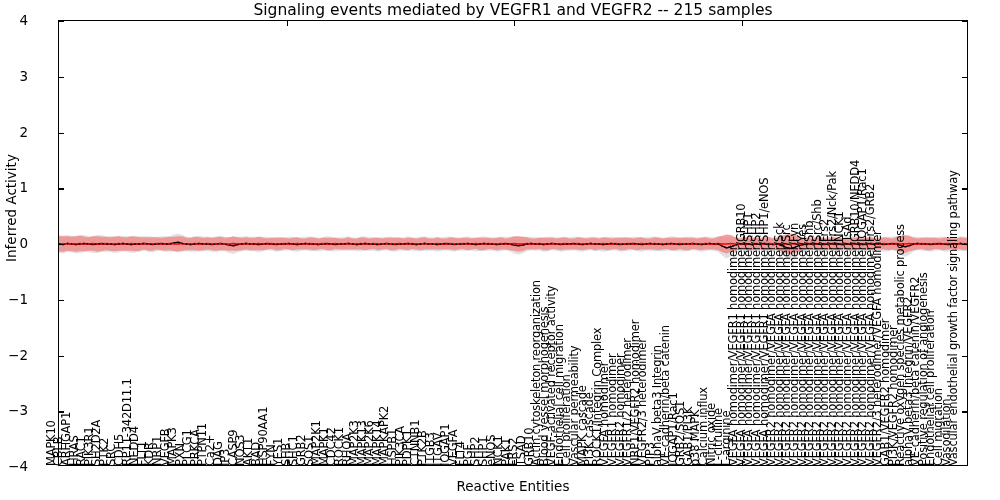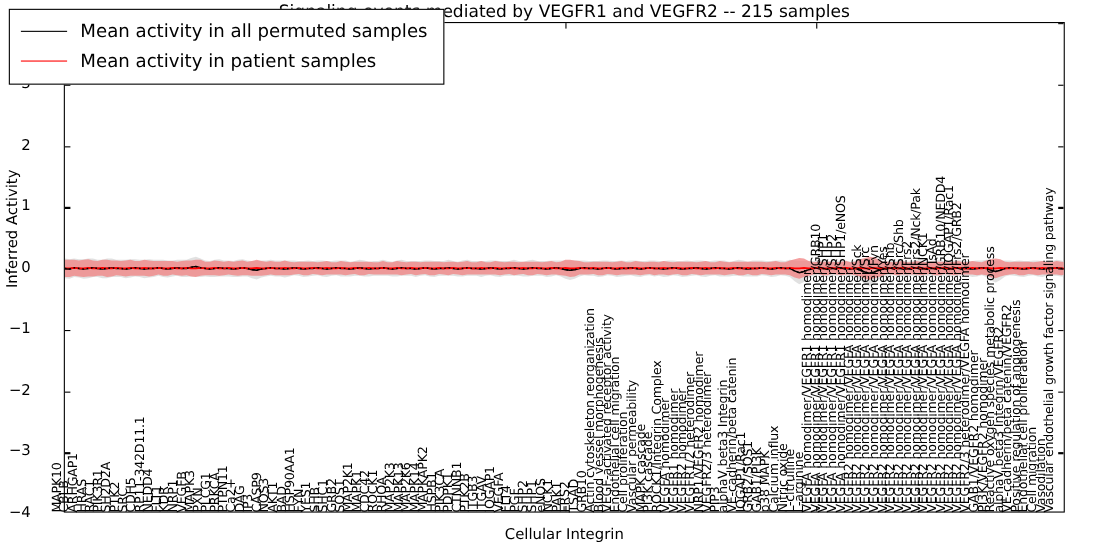--- a/index.html
+++ b/index.html
@@ -47,21 +47,21 @@
   .lgtxt{font-size:16.5px;white-space:nowrap;}
 </style>
 </head>
 <body>
 
 <div id="fig">
 
   <div id="title">Signaling events mediated by VEGFR1 and VEGFR2 -- 215 samples</div>
 
   <div id="ylabel">Inferred Activity</div>
-  <div id="xlabel">Cellular Integrin</div>
+  <div id="xlabel">Reactive Entities</div>
 
   <div id="axes">
     <svg id="plot" viewBox="0 0 910 446" preserveAspectRatio="none">
         <path d="M0.00 214.08 L4.25 214.64 L8.50 214.08 L12.76 214.64 L17.01 214.64 L21.26 214.08 L25.51 214.08 L29.77 215.20 L34.02 215.20 L38.27 214.08 L42.52 214.08 L46.78 215.20 L51.03 215.20 L55.28 215.20 L59.53 214.64 L63.79 214.64 L68.04 215.20 L72.29 215.20 L76.54 214.64 L80.79 215.20 L85.05 215.20 L89.30 215.20 L93.55 215.75 L97.80 215.75 L102.06 215.20 L106.31 215.20 L110.56 215.20 L114.81 213.52 L119.07 212.41 L123.32 214.08 L127.57 215.75 L131.82 216.31 L136.07 215.20 L140.33 214.64 L144.58 215.75 L148.83 215.75 L153.08 216.31 L157.34 215.20 L161.59 214.64 L165.84 215.75 L170.09 216.31 L174.35 216.31 L178.60 215.75 L182.85 215.75 L187.10 215.20 L191.36 215.75 L195.61 215.75 L199.86 215.75 L204.11 215.75 L208.36 215.75 L212.62 216.31 L216.87 216.31 L221.12 215.75 L225.37 216.31 L229.63 215.75 L233.88 215.75 L238.13 216.31 L242.38 216.31 L246.64 215.75 L250.89 215.75 L255.14 215.75 L259.39 216.87 L263.64 216.31 L267.90 215.20 L272.15 215.75 L276.40 216.87 L280.65 216.31 L284.91 216.31 L289.16 215.20 L293.41 216.31 L297.66 216.87 L301.92 215.75 L306.17 215.20 L310.42 216.31 L314.67 216.31 L318.93 216.31 L323.18 216.31 L327.43 215.75 L331.68 215.75 L335.93 216.31 L340.19 216.31 L344.44 216.31 L348.69 215.20 L352.94 216.31 L357.20 216.87 L361.45 215.75 L365.70 215.20 L369.95 216.31 L374.21 216.31 L378.46 216.31 L382.71 216.31 L386.96 215.75 L391.21 215.75 L395.47 216.31 L399.72 216.31 L403.97 216.31 L408.22 215.20 L412.48 216.31 L416.73 216.87 L420.98 215.75 L425.23 215.20 L429.49 216.31 L433.74 216.31 L437.99 216.31 L442.24 215.75 L446.50 215.75 L450.75 215.75 L455.00 215.75 L459.25 215.75 L463.50 215.75 L467.76 215.75 L472.01 215.75 L476.26 216.31 L480.51 216.31 L484.77 216.31 L489.02 215.75 L493.27 215.75 L497.52 216.31 L501.78 216.31 L506.03 215.75 L510.28 216.31 L514.53 215.75 L518.79 215.75 L523.04 216.31 L527.29 216.31 L531.54 215.75 L535.79 215.75 L540.05 216.31 L544.30 216.31 L548.55 215.75 L552.80 215.75 L557.06 216.31 L561.31 216.31 L565.56 215.75 L569.81 216.31 L574.07 215.75 L578.32 215.75 L582.57 216.31 L586.82 216.31 L591.07 215.75 L595.33 215.75 L599.58 215.75 L603.83 216.87 L608.08 216.31 L612.34 215.20 L616.59 215.75 L620.84 216.87 L625.09 215.75 L629.35 215.75 L633.60 215.75 L637.85 216.31 L642.10 216.31 L646.36 215.75 L650.61 215.75 L654.86 216.31 L659.11 215.20 L663.36 215.75 L667.62 216.31 L671.87 216.31 L676.12 216.31 L680.37 216.31 L684.63 215.75 L688.88 215.75 L693.13 216.31 L697.38 216.31 L701.64 216.31 L705.89 215.20 L710.14 215.75 L714.39 216.87 L718.64 215.75 L722.90 215.75 L727.15 215.75 L731.40 215.75 L735.65 215.75 L739.91 215.75 L744.16 216.31 L748.41 216.31 L752.66 215.75 L756.92 215.75 L761.17 215.75 L765.42 216.87 L769.67 216.31 L773.93 215.20 L778.18 215.75 L782.43 216.87 L786.68 216.31 L790.93 215.75 L795.19 215.20 L799.44 216.31 L803.69 216.87 L807.94 215.75 L812.20 215.20 L816.45 216.31 L820.70 216.31 L824.95 216.31 L829.21 215.75 L833.46 215.75 L837.71 215.20 L841.96 215.20 L846.21 215.75 L850.47 215.75 L854.72 215.75 L858.97 215.75 L863.22 216.31 L867.48 215.75 L871.73 216.31 L875.98 216.31 L880.23 215.75 L884.49 215.75 L888.74 216.31 L892.99 216.31 L897.24 216.31 L901.50 215.20 L905.75 215.75 L910.00 216.87 L910.00 230.25 L905.75 230.25 L901.50 229.69 L897.24 229.69 L892.99 229.69 L888.74 230.81 L884.49 230.25 L880.23 229.13 L875.98 229.69 L871.73 230.81 L867.48 230.25 L863.22 229.69 L858.97 229.13 L854.72 230.25 L850.47 233.59 L846.21 235.82 L841.96 234.15 L837.71 230.81 L833.46 229.13 L829.21 230.25 L824.95 230.81 L820.70 229.69 L816.45 229.69 L812.20 229.69 L807.94 230.25 L803.69 230.25 L799.44 229.69 L795.19 229.69 L790.93 230.25 L786.68 229.69 L782.43 230.25 L778.18 230.25 L773.93 229.69 L769.67 229.69 L765.42 230.25 L761.17 230.25 L756.92 230.25 L752.66 229.13 L748.41 229.69 L744.16 230.81 L739.91 233.59 L735.65 236.94 L731.40 239.17 L727.15 236.94 L722.90 233.59 L718.64 230.25 L714.39 230.25 L710.14 230.25 L705.89 229.69 L701.64 229.69 L697.38 229.69 L693.13 230.81 L688.88 230.25 L684.63 229.13 L680.37 229.69 L676.12 231.92 L671.87 235.27 L667.62 237.49 L663.36 234.71 L659.11 230.81 L654.86 229.69 L650.61 229.13 L646.36 230.25 L642.10 230.81 L637.85 229.69 L633.60 229.13 L629.35 230.25 L625.09 230.25 L620.84 230.25 L616.59 230.25 L612.34 229.69 L608.08 229.69 L603.83 230.25 L599.58 230.25 L595.33 230.25 L591.07 229.13 L586.82 229.69 L582.57 230.81 L578.32 230.25 L574.07 229.13 L569.81 229.69 L565.56 230.25 L561.31 230.81 L557.06 229.69 L552.80 229.13 L548.55 230.25 L544.30 230.81 L540.05 229.69 L535.79 230.25 L531.54 229.13 L527.29 229.69 L523.04 230.81 L518.79 230.25 L514.53 229.13 L510.28 229.69 L506.03 230.25 L501.78 230.81 L497.52 229.69 L493.27 229.13 L489.02 230.25 L484.77 230.81 L480.51 229.69 L476.26 229.69 L472.01 229.13 L467.76 230.25 L463.50 232.48 L459.25 233.59 L455.00 232.48 L450.75 230.25 L446.50 229.13 L442.24 230.25 L437.99 230.81 L433.74 229.69 L429.49 229.69 L425.23 229.69 L420.98 230.25 L416.73 230.25 L412.48 229.69 L408.22 229.69 L403.97 229.69 L399.72 229.69 L395.47 230.81 L391.21 230.25 L386.96 229.13 L382.71 229.69 L378.46 230.81 L374.21 229.69 L369.95 229.69 L365.70 229.69 L361.45 230.25 L357.20 230.25 L352.94 229.69 L348.69 229.69 L344.44 229.69 L340.19 229.69 L335.93 230.81 L331.68 230.25 L327.43 229.13 L323.18 229.69 L318.93 230.81 L314.67 229.69 L310.42 229.69 L306.17 229.69 L301.92 230.25 L297.66 230.25 L293.41 229.69 L289.16 229.69 L284.91 229.69 L280.65 229.69 L276.40 230.25 L272.15 230.25 L267.90 229.69 L263.64 229.69 L259.39 230.25 L255.14 230.25 L250.89 230.25 L246.64 229.13 L242.38 229.69 L238.13 230.81 L233.88 230.25 L229.63 229.13 L225.37 229.69 L221.12 230.25 L216.87 230.81 L212.62 229.69 L208.36 229.13 L204.11 230.25 L199.86 231.36 L195.61 230.25 L191.36 230.25 L187.10 229.69 L182.85 230.25 L178.60 231.36 L174.35 233.03 L170.09 231.92 L165.84 230.25 L161.59 230.25 L157.34 230.81 L153.08 230.81 L148.83 230.25 L144.58 230.25 L140.33 230.25 L136.07 230.81 L131.82 230.81 L127.57 230.25 L123.32 230.81 L119.07 230.25 L114.81 230.25 L110.56 230.81 L106.31 230.81 L102.06 229.69 L97.80 230.25 L93.55 231.36 L89.30 230.81 L85.05 229.69 L80.79 230.81 L76.54 231.36 L72.29 231.92 L68.04 230.81 L63.79 230.25 L59.53 231.36 L55.28 231.92 L51.03 230.81 L46.78 230.81 L42.52 230.81 L38.27 231.92 L34.02 231.92 L29.77 230.81 L25.51 230.81 L21.26 231.92 L17.01 232.48 L12.76 231.36 L8.50 230.81 L4.25 232.48 L0.00 231.92 Z" fill="#c8c8c8" fill-opacity="0.55" stroke="none"></path>
         <path d="M0.00 215.20 L4.25 215.20 L8.50 215.20 L12.76 215.75 L17.01 215.20 L21.26 214.64 L25.51 215.75 L29.77 216.31 L34.02 215.20 L38.27 215.20 L42.52 215.75 L46.78 215.75 L51.03 216.31 L55.28 215.75 L59.53 215.20 L63.79 216.31 L68.04 216.31 L72.29 215.20 L76.54 215.75 L80.79 216.31 L85.05 216.31 L89.30 216.31 L93.55 216.31 L97.80 216.31 L102.06 216.87 L106.31 216.31 L110.56 215.75 L114.81 215.75 L119.07 215.20 L123.32 215.20 L127.57 216.87 L131.82 216.87 L136.07 215.75 L140.33 216.31 L144.58 216.87 L148.83 216.31 L153.08 216.87 L157.34 216.31 L161.59 215.75 L165.84 216.87 L170.09 216.31 L174.35 215.20 L178.60 216.31 L182.85 216.87 L187.10 216.31 L191.36 216.87 L195.61 216.87 L199.86 215.75 L204.11 216.87 L208.36 217.43 L212.62 216.87 L216.87 216.87 L221.12 216.87 L225.37 216.87 L229.63 217.43 L233.88 216.87 L238.13 216.31 L242.38 217.43 L246.64 217.43 L250.89 216.31 L255.14 216.87 L259.39 217.43 L263.64 216.87 L267.90 216.87 L272.15 216.87 L276.40 216.87 L280.65 217.43 L284.91 217.43 L289.16 216.31 L293.41 217.43 L297.66 217.43 L301.92 216.31 L306.17 216.87 L310.42 217.43 L314.67 216.87 L318.93 216.87 L323.18 217.43 L327.43 216.87 L331.68 216.87 L335.93 216.87 L340.19 216.87 L344.44 217.43 L348.69 216.87 L352.94 216.87 L357.20 217.43 L361.45 216.87 L365.70 216.31 L369.95 217.43 L374.21 217.43 L378.46 216.31 L382.71 217.43 L386.96 217.43 L391.21 216.31 L395.47 216.87 L399.72 217.43 L403.97 216.87 L408.22 216.87 L412.48 217.43 L416.73 216.87 L420.98 216.87 L425.23 216.87 L429.49 216.87 L433.74 217.43 L437.99 216.87 L442.24 216.31 L446.50 217.43 L450.75 216.87 L455.00 215.20 L459.25 215.20 L463.50 215.75 L467.76 216.31 L472.01 217.43 L476.26 217.43 L480.51 216.87 L484.77 216.87 L489.02 216.87 L493.27 216.87 L497.52 217.43 L501.78 216.87 L506.03 216.31 L510.28 217.43 L514.53 217.43 L518.79 216.31 L523.04 216.87 L527.29 217.43 L531.54 216.87 L535.79 216.87 L540.05 217.43 L544.30 216.31 L548.55 216.87 L552.80 217.43 L557.06 216.87 L561.31 216.87 L565.56 216.87 L569.81 216.87 L574.07 217.43 L578.32 216.87 L582.57 216.31 L586.82 217.43 L591.07 217.43 L595.33 216.31 L599.58 216.87 L603.83 217.43 L608.08 216.87 L612.34 216.87 L616.59 216.87 L620.84 216.87 L625.09 216.87 L629.35 216.87 L633.60 216.87 L637.85 217.43 L642.10 216.87 L646.36 216.31 L650.61 217.43 L654.86 217.43 L659.11 215.75 L663.36 214.64 L667.62 213.52 L671.87 214.08 L676.12 216.31 L680.37 217.43 L684.63 216.87 L688.88 216.87 L693.13 216.87 L697.38 216.87 L701.64 217.43 L705.89 216.87 L710.14 216.31 L714.39 217.43 L718.64 216.87 L722.90 214.64 L727.15 213.52 L731.40 212.41 L735.65 212.97 L739.91 215.20 L744.16 216.87 L748.41 216.87 L752.66 217.43 L756.92 216.87 L761.17 216.31 L765.42 217.43 L769.67 217.43 L773.93 216.31 L778.18 216.87 L782.43 217.43 L786.68 216.87 L790.93 216.87 L795.19 216.87 L799.44 216.87 L803.69 217.43 L807.94 216.87 L812.20 216.31 L816.45 217.43 L820.70 217.43 L824.95 216.31 L829.21 216.87 L833.46 217.43 L837.71 215.75 L841.96 214.64 L846.21 214.08 L850.47 214.64 L854.72 216.87 L858.97 217.43 L863.22 216.87 L867.48 216.87 L871.73 216.87 L875.98 216.87 L880.23 217.43 L884.49 216.87 L888.74 216.31 L892.99 217.43 L897.24 217.43 L901.50 216.31 L905.75 216.87 L910.00 217.43 L910.00 228.58 L905.75 229.13 L901.50 228.58 L897.24 228.58 L892.99 228.58 L888.74 228.58 L884.49 229.13 L880.23 228.58 L875.98 228.02 L871.73 229.13 L867.48 229.13 L863.22 228.02 L858.97 228.58 L854.72 229.13 L850.47 230.25 L846.21 231.92 L841.96 231.36 L837.71 229.13 L833.46 228.58 L829.21 229.13 L824.95 228.58 L820.70 228.58 L816.45 228.58 L812.20 228.58 L807.94 229.13 L803.69 228.58 L799.44 228.02 L795.19 229.13 L790.93 229.13 L786.68 228.02 L782.43 228.58 L778.18 229.13 L773.93 228.58 L769.67 228.58 L765.42 228.58 L761.17 228.58 L756.92 229.13 L752.66 228.58 L748.41 228.02 L744.16 229.13 L739.91 230.81 L735.65 231.92 L731.40 233.59 L727.15 232.48 L722.90 230.25 L718.64 229.13 L714.39 228.58 L710.14 228.58 L705.89 229.13 L701.64 228.58 L697.38 228.02 L693.13 229.13 L688.88 229.13 L684.63 228.02 L680.37 228.58 L676.12 229.69 L671.87 230.81 L667.62 232.48 L663.36 231.36 L659.11 229.13 L654.86 228.58 L650.61 228.58 L646.36 228.58 L642.10 229.13 L637.85 228.58 L633.60 228.02 L629.35 229.13 L625.09 229.13 L620.84 228.02 L616.59 229.13 L612.34 229.13 L608.08 228.02 L603.83 228.58 L599.58 229.13 L595.33 228.58 L591.07 228.58 L586.82 228.58 L582.57 228.58 L578.32 229.13 L574.07 228.58 L569.81 228.02 L565.56 229.13 L561.31 229.13 L557.06 228.02 L552.80 228.58 L548.55 229.13 L544.30 228.58 L540.05 228.58 L535.79 229.13 L531.54 228.02 L527.29 228.58 L523.04 229.13 L518.79 228.58 L514.53 228.58 L510.28 228.58 L506.03 228.58 L501.78 229.13 L497.52 228.58 L493.27 228.02 L489.02 229.13 L484.77 229.13 L480.51 228.02 L476.26 228.58 L472.01 228.58 L467.76 228.58 L463.50 230.25 L459.25 230.81 L455.00 229.69 L450.75 229.13 L446.50 228.58 L442.24 228.58 L437.99 229.13 L433.74 228.58 L429.49 228.02 L425.23 229.13 L420.98 229.13 L416.73 228.02 L412.48 228.58 L408.22 229.13 L403.97 228.02 L399.72 228.58 L395.47 229.13 L391.21 228.58 L386.96 228.58 L382.71 228.58 L378.46 228.58 L374.21 228.58 L369.95 228.58 L365.70 228.58 L361.45 229.13 L357.20 228.58 L352.94 228.02 L348.69 229.13 L344.44 228.58 L340.19 228.02 L335.93 229.13 L331.68 229.13 L327.43 228.02 L323.18 228.58 L318.93 229.13 L314.67 228.02 L310.42 228.58 L306.17 229.13 L301.92 228.58 L297.66 228.58 L293.41 228.58 L289.16 228.58 L284.91 228.58 L280.65 228.58 L276.40 228.02 L272.15 229.13 L267.90 229.13 L263.64 228.02 L259.39 228.58 L255.14 229.13 L250.89 228.58 L246.64 228.58 L242.38 228.58 L238.13 228.58 L233.88 229.13 L229.63 228.58 L225.37 228.02 L221.12 229.13 L216.87 229.13 L212.62 228.02 L208.36 228.58 L204.11 229.13 L199.86 229.13 L195.61 229.13 L191.36 229.13 L187.10 228.58 L182.85 229.13 L178.60 229.69 L174.35 229.69 L170.09 229.69 L165.84 229.13 L161.59 229.13 L157.34 229.69 L153.08 229.13 L148.83 228.58 L144.58 229.13 L140.33 229.69 L136.07 229.13 L131.82 229.13 L127.57 229.13 L123.32 229.69 L119.07 230.81 L114.81 230.25 L110.56 229.13 L106.31 229.69 L102.06 229.13 L97.80 228.58 L93.55 229.69 L89.30 229.69 L85.05 228.58 L80.79 229.69 L76.54 230.25 L72.29 229.69 L68.04 229.69 L63.79 229.69 L59.53 229.69 L55.28 230.25 L51.03 229.69 L46.78 229.13 L42.52 230.25 L38.27 230.81 L34.02 229.69 L29.77 229.69 L25.51 230.25 L21.26 230.25 L17.01 230.81 L12.76 230.25 L8.50 229.69 L4.25 230.81 L0.00 230.81 Z" fill="#f08080" fill-opacity="0.75" stroke="none"></path>
         <path d="M0.00 223.00 L4.25 223.56 L8.50 222.44 L12.76 223.00 L17.01 223.56 L21.26 223.00 L25.51 222.44 L29.77 223.00 L34.02 223.56 L38.27 223.00 L42.52 222.44 L46.78 223.00 L51.03 223.00 L55.28 223.56 L59.53 223.00 L63.79 222.44 L68.04 223.00 L72.29 223.56 L76.54 223.00 L80.79 223.00 L85.05 222.44 L89.30 223.00 L93.55 223.56 L97.80 223.00 L102.06 222.44 L106.31 223.00 L110.56 223.00 L114.81 221.89 L119.07 221.33 L123.32 222.44 L127.57 223.00 L131.82 223.56 L136.07 223.00 L140.33 222.44 L144.58 223.00 L148.83 223.00 L153.08 223.56 L157.34 223.00 L161.59 222.44 L165.84 223.00 L170.09 224.12 L174.35 224.67 L178.60 223.56 L182.85 223.00 L187.10 222.44 L191.36 223.00 L195.61 223.00 L199.86 223.56 L204.11 223.00 L208.36 222.44 L212.62 223.00 L216.87 223.56 L221.12 223.00 L225.37 223.00 L229.63 222.44 L233.88 223.00 L238.13 223.56 L242.38 223.00 L246.64 222.44 L250.89 223.00 L255.14 223.00 L259.39 223.56 L263.64 223.00 L267.90 222.44 L272.15 223.00 L276.40 223.56 L280.65 223.00 L284.91 223.00 L289.16 222.44 L293.41 223.00 L297.66 223.56 L301.92 223.00 L306.17 222.44 L310.42 223.00 L314.67 223.00 L318.93 223.56 L323.18 223.00 L327.43 222.44 L331.68 223.00 L335.93 223.56 L340.19 223.00 L344.44 223.00 L348.69 222.44 L352.94 223.00 L357.20 223.56 L361.45 223.00 L365.70 222.44 L369.95 223.00 L374.21 223.00 L378.46 223.56 L382.71 223.00 L386.96 222.44 L391.21 223.00 L395.47 223.56 L399.72 223.00 L403.97 223.00 L408.22 222.44 L412.48 223.00 L416.73 223.56 L420.98 223.00 L425.23 222.44 L429.49 223.00 L433.74 223.00 L437.99 223.56 L442.24 223.00 L446.50 222.44 L450.75 223.00 L455.00 224.12 L459.25 224.67 L463.50 224.12 L467.76 223.00 L472.01 222.44 L476.26 223.00 L480.51 223.00 L484.77 223.56 L489.02 223.00 L493.27 222.44 L497.52 223.00 L501.78 223.56 L506.03 223.00 L510.28 223.00 L514.53 222.44 L518.79 223.00 L523.04 223.56 L527.29 223.00 L531.54 222.44 L535.79 223.00 L540.05 223.00 L544.30 223.56 L548.55 223.00 L552.80 222.44 L557.06 223.00 L561.31 223.56 L565.56 223.00 L569.81 223.00 L574.07 222.44 L578.32 223.00 L582.57 223.56 L586.82 223.00 L591.07 222.44 L595.33 223.00 L599.58 223.00 L603.83 223.56 L608.08 223.00 L612.34 222.44 L616.59 223.00 L620.84 223.56 L625.09 223.00 L629.35 223.00 L633.60 222.44 L637.85 223.00 L642.10 223.56 L646.36 223.00 L650.61 222.44 L654.86 223.00 L659.11 223.00 L663.36 225.23 L667.62 226.90 L671.87 225.79 L676.12 224.12 L680.37 223.00 L684.63 222.44 L688.88 223.00 L693.13 223.56 L697.38 223.00 L701.64 223.00 L705.89 222.44 L710.14 223.00 L714.39 223.56 L718.64 223.00 L722.90 224.67 L727.15 226.34 L731.40 227.46 L735.65 226.34 L739.91 224.67 L744.16 223.56 L748.41 223.00 L752.66 222.44 L756.92 223.00 L761.17 223.00 L765.42 223.56 L769.67 223.00 L773.93 222.44 L778.18 223.00 L782.43 223.56 L786.68 223.00 L790.93 223.00 L795.19 222.44 L799.44 223.00 L803.69 223.56 L807.94 223.00 L812.20 222.44 L816.45 223.00 L820.70 223.00 L824.95 223.56 L829.21 223.00 L833.46 222.44 L837.71 223.00 L841.96 224.67 L846.21 225.79 L850.47 224.67 L854.72 223.00 L858.97 222.44 L863.22 223.00 L867.48 223.00 L871.73 223.56 L875.98 223.00 L880.23 222.44 L884.49 223.00 L888.74 223.56 L892.99 223.00 L897.24 223.00 L901.50 222.44 L905.75 223.00 L910.00 223.56" fill="none" stroke="#000000" stroke-width="1.4"></path>
         <path d="M0.00 223.00 L4.25 223.00 L8.50 222.44 L12.76 223.00 L17.01 223.00 L21.26 222.44 L25.51 223.00 L29.77 223.00 L34.02 222.44 L38.27 223.00 L42.52 223.00 L46.78 222.44 L51.03 223.00 L55.28 223.00 L59.53 222.44 L63.79 223.00 L68.04 223.00 L72.29 222.44 L76.54 223.00 L80.79 223.00 L85.05 222.44 L89.30 223.00 L93.55 223.00 L97.80 222.44 L102.06 223.00 L106.31 223.00 L110.56 222.44 L114.81 223.00 L119.07 223.00 L123.32 222.44 L127.57 223.00 L131.82 223.00 L136.07 222.44 L140.33 223.00 L144.58 223.00 L148.83 222.44 L153.08 223.00 L157.34 223.00 L161.59 222.44 L165.84 223.00 L170.09 223.00 L174.35 222.44 L178.60 223.00 L182.85 223.00 L187.10 222.44 L191.36 223.00 L195.61 223.00 L199.86 222.44 L204.11 223.00 L208.36 223.00 L212.62 222.44 L216.87 223.00 L221.12 223.00 L225.37 222.44 L229.63 223.00 L233.88 223.00 L238.13 222.44 L242.38 223.00 L246.64 223.00 L250.89 222.44 L255.14 223.00 L259.39 223.00 L263.64 222.44 L267.90 223.00 L272.15 223.00 L276.40 222.44 L280.65 223.00 L284.91 223.00 L289.16 222.44 L293.41 223.00 L297.66 223.00 L301.92 222.44 L306.17 223.00 L310.42 223.00 L314.67 222.44 L318.93 223.00 L323.18 223.00 L327.43 222.44 L331.68 223.00 L335.93 223.00 L340.19 222.44 L344.44 223.00 L348.69 223.00 L352.94 222.44 L357.20 223.00 L361.45 223.00 L365.70 222.44 L369.95 223.00 L374.21 223.00 L378.46 222.44 L382.71 223.00 L386.96 223.00 L391.21 222.44 L395.47 223.00 L399.72 223.00 L403.97 222.44 L408.22 223.00 L412.48 223.00 L416.73 222.44 L420.98 223.00 L425.23 223.00 L429.49 222.44 L433.74 223.00 L437.99 223.00 L442.24 222.44 L446.50 223.00 L450.75 223.00 L455.00 222.44 L459.25 223.00 L463.50 223.00 L467.76 222.44 L472.01 223.00 L476.26 223.00 L480.51 222.44 L484.77 223.00 L489.02 223.00 L493.27 222.44 L497.52 223.00 L501.78 223.00 L506.03 222.44 L510.28 223.00 L514.53 223.00 L518.79 222.44 L523.04 223.00 L527.29 223.00 L531.54 222.44 L535.79 223.00 L540.05 223.00 L544.30 222.44 L548.55 223.00 L552.80 223.00 L557.06 222.44 L561.31 223.00 L565.56 223.00 L569.81 222.44 L574.07 223.00 L578.32 223.00 L582.57 222.44 L586.82 223.00 L591.07 223.00 L595.33 222.44 L599.58 223.00 L603.83 223.00 L608.08 222.44 L612.34 223.00 L616.59 223.00 L620.84 222.44 L625.09 223.00 L629.35 223.00 L633.60 222.44 L637.85 223.00 L642.10 223.00 L646.36 222.44 L650.61 223.00 L654.86 223.00 L659.11 222.44 L663.36 223.00 L667.62 223.00 L671.87 222.44 L676.12 223.00 L680.37 223.00 L684.63 222.44 L688.88 223.00 L693.13 223.00 L697.38 222.44 L701.64 223.00 L705.89 223.00 L710.14 222.44 L714.39 223.00 L718.64 223.00 L722.90 222.44 L727.15 223.00 L731.40 223.00 L735.65 222.44 L739.91 223.00 L744.16 223.00 L748.41 222.44 L752.66 223.00 L756.92 223.00 L761.17 222.44 L765.42 223.00 L769.67 223.00 L773.93 222.44 L778.18 223.00 L782.43 223.00 L786.68 222.44 L790.93 223.00 L795.19 223.00 L799.44 222.44 L803.69 223.00 L807.94 223.00 L812.20 222.44 L816.45 223.00 L820.70 223.00 L824.95 222.44 L829.21 223.00 L833.46 223.00 L837.71 222.44 L841.96 223.00 L846.21 223.00 L850.47 222.44 L854.72 223.00 L858.97 223.00 L863.22 222.44 L867.48 223.00 L871.73 223.00 L875.98 222.44 L880.23 223.00 L884.49 223.00 L888.74 222.44 L892.99 223.00 L897.24 223.00 L901.50 222.44 L905.75 223.00 L910.00 223.00" fill="none" stroke="#ff0000" stroke-width="1.6"></path>
         <path d="M0.00 223.00 L4.25 223.56 L8.50 222.44 L12.76 223.00 L17.01 223.56 L21.26 223.00 L25.51 222.44 L29.77 223.00 L34.02 223.56 L38.27 223.00 L42.52 222.44 L46.78 223.00 L51.03 223.00 L55.28 223.56 L59.53 223.00 L63.79 222.44 L68.04 223.00 L72.29 223.56 L76.54 223.00 L80.79 223.00 L85.05 222.44 L89.30 223.00 L93.55 223.56 L97.80 223.00 L102.06 222.44 L106.31 223.00 L110.56 223.00 L114.81 221.89 L119.07 221.33 L123.32 222.44 L127.57 223.00 L131.82 223.56 L136.07 223.00 L140.33 222.44 L144.58 223.00 L148.83 223.00 L153.08 223.56 L157.34 223.00 L161.59 222.44 L165.84 223.00 L170.09 224.12 L174.35 224.67 L178.60 223.56 L182.85 223.00 L187.10 222.44 L191.36 223.00 L195.61 223.00 L199.86 223.56 L204.11 223.00 L208.36 222.44 L212.62 223.00 L216.87 223.56 L221.12 223.00 L225.37 223.00 L229.63 222.44 L233.88 223.00 L238.13 223.56 L242.38 223.00 L246.64 222.44 L250.89 223.00 L255.14 223.00 L259.39 223.56 L263.64 223.00 L267.90 222.44 L272.15 223.00 L276.40 223.56 L280.65 223.00 L284.91 223.00 L289.16 222.44 L293.41 223.00 L297.66 223.56 L301.92 223.00 L306.17 222.44 L310.42 223.00 L314.67 223.00 L318.93 223.56 L323.18 223.00 L327.43 222.44 L331.68 223.00 L335.93 223.56 L340.19 223.00 L344.44 223.00 L348.69 222.44 L352.94 223.00 L357.20 223.56 L361.45 223.00 L365.70 222.44 L369.95 223.00 L374.21 223.00 L378.46 223.56 L382.71 223.00 L386.96 222.44 L391.21 223.00 L395.47 223.56 L399.72 223.00 L403.97 223.00 L408.22 222.44 L412.48 223.00 L416.73 223.56 L420.98 223.00 L425.23 222.44 L429.49 223.00 L433.74 223.00 L437.99 223.56 L442.24 223.00 L446.50 222.44 L450.75 223.00 L455.00 224.12 L459.25 224.67 L463.50 224.12 L467.76 223.00 L472.01 222.44 L476.26 223.00 L480.51 223.00 L484.77 223.56 L489.02 223.00 L493.27 222.44 L497.52 223.00 L501.78 223.56 L506.03 223.00 L510.28 223.00 L514.53 222.44 L518.79 223.00 L523.04 223.56 L527.29 223.00 L531.54 222.44 L535.79 223.00 L540.05 223.00 L544.30 223.56 L548.55 223.00 L552.80 222.44 L557.06 223.00 L561.31 223.56 L565.56 223.00 L569.81 223.00 L574.07 222.44 L578.32 223.00 L582.57 223.56 L586.82 223.00 L591.07 222.44 L595.33 223.00 L599.58 223.00 L603.83 223.56 L608.08 223.00 L612.34 222.44 L616.59 223.00 L620.84 223.56 L625.09 223.00 L629.35 223.00 L633.60 222.44 L637.85 223.00 L642.10 223.56 L646.36 223.00 L650.61 222.44 L654.86 223.00 L659.11 223.00 L663.36 225.23 L667.62 226.90 L671.87 225.79 L676.12 224.12 L680.37 223.00 L684.63 222.44 L688.88 223.00 L693.13 223.56 L697.38 223.00 L701.64 223.00 L705.89 222.44 L710.14 223.00 L714.39 223.56 L718.64 223.00 L722.90 224.67 L727.15 226.34 L731.40 227.46 L735.65 226.34 L739.91 224.67 L744.16 223.56 L748.41 223.00 L752.66 222.44 L756.92 223.00 L761.17 223.00 L765.42 223.56 L769.67 223.00 L773.93 222.44 L778.18 223.00 L782.43 223.56 L786.68 223.00 L790.93 223.00 L795.19 222.44 L799.44 223.00 L803.69 223.56 L807.94 223.00 L812.20 222.44 L816.45 223.00 L820.70 223.00 L824.95 223.56 L829.21 223.00 L833.46 222.44 L837.71 223.00 L841.96 224.67 L846.21 225.79 L850.47 224.67 L854.72 223.00 L858.97 222.44 L863.22 223.00 L867.48 223.00 L871.73 223.56 L875.98 223.00 L880.23 222.44 L884.49 223.00 L888.74 223.56 L892.99 223.00 L897.24 223.00 L901.50 222.44 L905.75 223.00 L910.00 223.56" fill="none" stroke="#000" stroke-width="1.3" stroke-dasharray="1.5,2.5"></path>
       </svg>
     <div id="ticks-inner">
@@ -217,23 +217,13 @@
       <div class="xcat" style="left: 848.125px;">Reactive oxygen species metabolic process</div>
       <div class="xcat" style="left: 855.708px;">alphaV beta3 Integrin/VEGFR2</div>
       <div class="xcat" style="left: 863.292px;">VE-cadherin/beta catenin/VEGFR2</div>
       <div class="xcat" style="left: 870.875px;">Positive regulation of angiogenesis</div>
       <div class="xcat" style="left: 878.458px;">Endothelial cell proliferation</div>
       <div class="xcat" style="left: 886.042px;">Cell migration</div>
       <div class="xcat" style="left: 893.625px;">Vasodilation</div>
       <div class="xcat" style="left: 901.208px;">Vascular endothelial growth factor signaling pathway</div>
     </div>
 
-  <div id="legend">
-    <div class="lgrow">
-      <span class="lgline"></span>
-      <span class="lgtxt">Mean activity in all permuted samples</span>
-    </div>
-    <div class="lgrow">
-      <span class="lgline red"></span>
-      <span class="lgtxt">Mean activity in patient samples</span>
-    </div>
-  </div>
 </div>
 
 </body></html>

